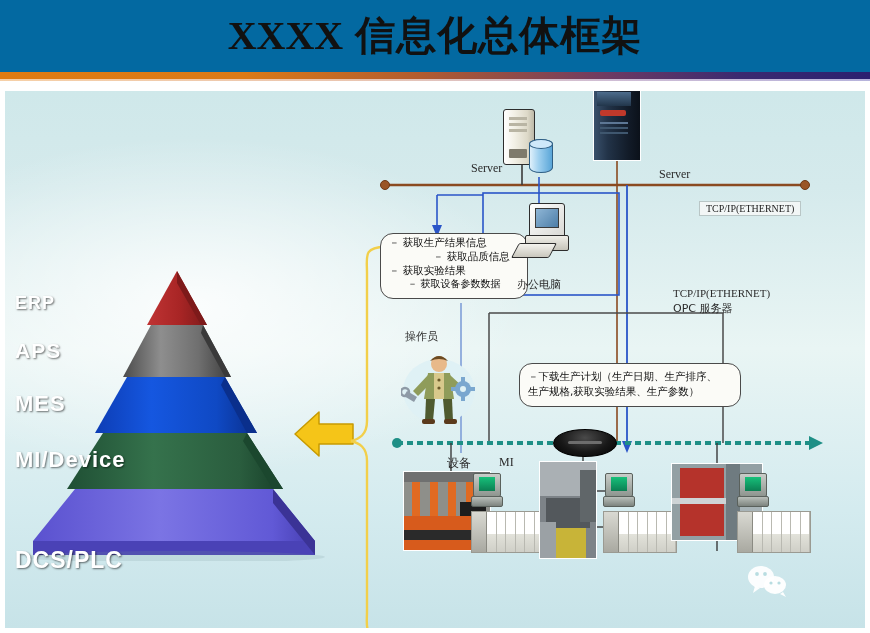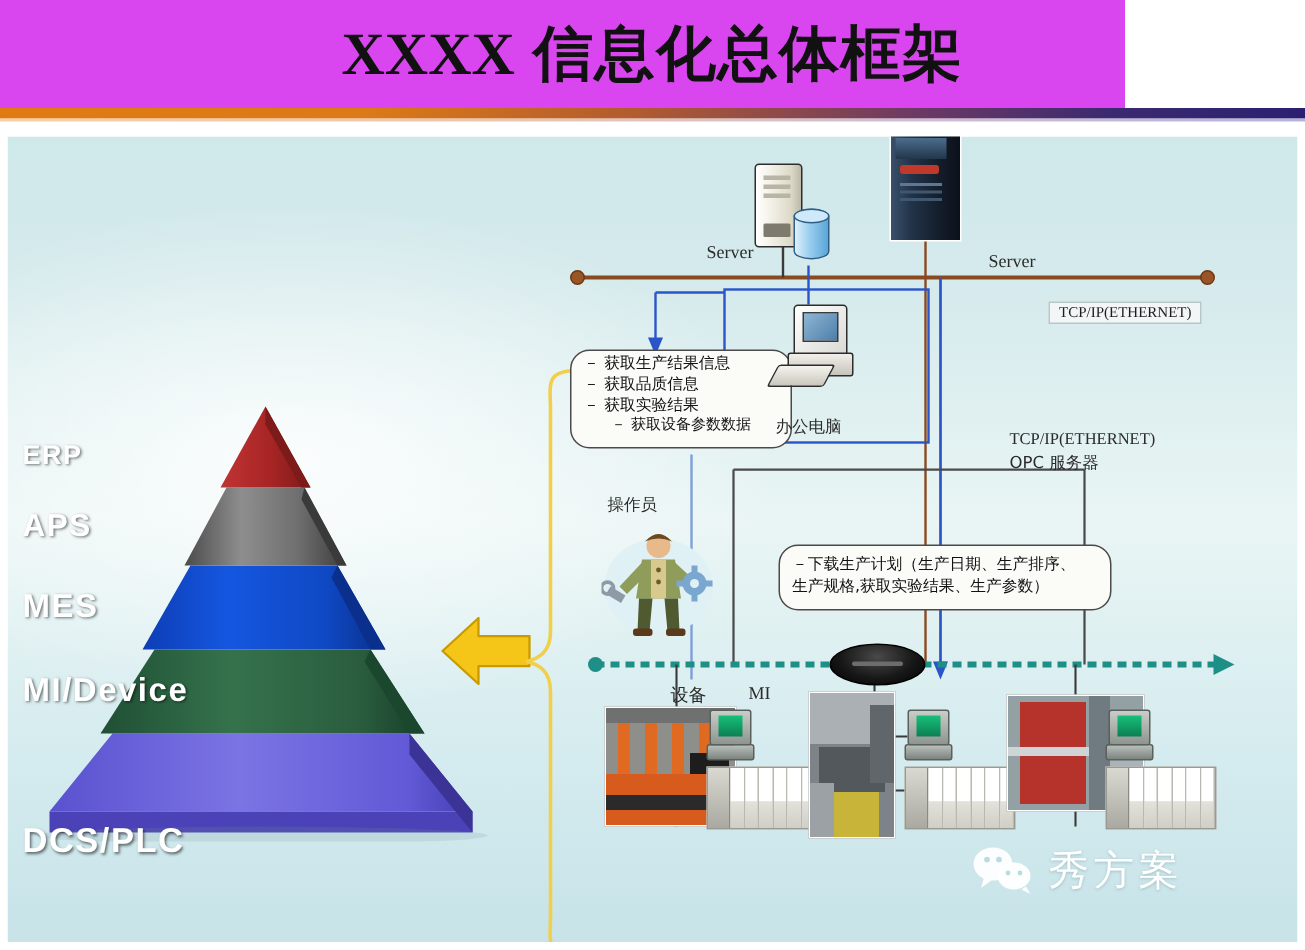--- a/index.html
+++ b/index.html
@@ -5,22 +5,22 @@
   html,body{margin:0;padding:0;}
   body{
     width:870px;height:633px;
     background:#ffffff;
     font-family:"Liberation Sans","DejaVu Sans",sans-serif;
     overflow:hidden;
     position:relative;
   }
   
   .slide-header{
-    position:absolute;left:0;top:0;width:750px;height:72px;
-    background:#d946ef;
+    position:absolute;left:0;top:0;width:870px;height:72px;
+    background:#0369a1;
   }
   .slide-title{
     position:absolute;left:0;top:8px;width:870px;
     text-align:center;
     font-family:"Liberation Sans","DejaVu Sans",sans-serif;
     font-weight:bold;
     font-size:40px;
     letter-spacing:1px;
     color:#111111;
     white-space:nowrap;
@@ -304,21 +304,21 @@
   <div class="lbl" style="left:654px;top:76px;font-size:12px;">Server</div>
 
   <div class="tag-box" style="left:694px;top:110px;">TCP/IP(ETHERNET)</div>
 
   <div class="lbl" style="left:668px;top:196px;font-size:11px;">TCP/IP(ETHERNET)</div>
   <div class="lbl lbl-cjk" style="left:668px;top:210px;font-size:11px;">OPC 服务器</div>
 
   <div class="callout" style="left:375px;top:142px;width:148px;height:66px;padding:1px 8px;">
     <ul>
       <li style="font-size:10.5px;line-height:14px;">－ 获取生产结果信息</li>
-      <li style="font-size:10.5px;line-height:14px;">－ 获取品质信息</li>
+      <li style="font-size:10.5px;line-height:14px;margin-left:44px;">－ 获取品质信息</li>
       <li style="font-size:10.5px;line-height:14px;">－ 获取实验结果</li>
       <li style="font-size:10px;line-height:14px;text-align:center;">－ 获取设备参数数据</li>
     </ul>
   </div>
 
   <div class="pc" style="left:516px;top:112px;">
     <div class="pc-mon">
         <div class="pc-screen"></div>
       </div>
     <div class="pc-base"></div>
@@ -464,16 +464,15 @@
     <svg width="44" height="34" viewBox="0 0 44 34">
       <ellipse cx="16" cy="13" rx="13" ry="11" fill="#ffffff" opacity=".92"></ellipse>
       <polygon points="10,22 8,29 15,24" fill="#ffffff" opacity=".92"></polygon>
       <circle cx="12" cy="10" r="1.9" fill="#b8dde1"></circle>
       <circle cx="20" cy="10" r="1.9" fill="#b8dde1"></circle>
       <ellipse cx="30" cy="21" rx="11" ry="9" fill="#ffffff" opacity=".95"></ellipse>
       <polygon points="38,28 41,33 35,30" fill="#ffffff" opacity=".95"></polygon>
       <circle cx="26" cy="19" r="1.6" fill="#b8dde1"></circle>
       <circle cx="34" cy="19" r="1.6" fill="#b8dde1"></circle>
     </svg>
-    <span class="wechat-name">秀方案</span>
   </div>
 
 </div>
 
 </body></html>

